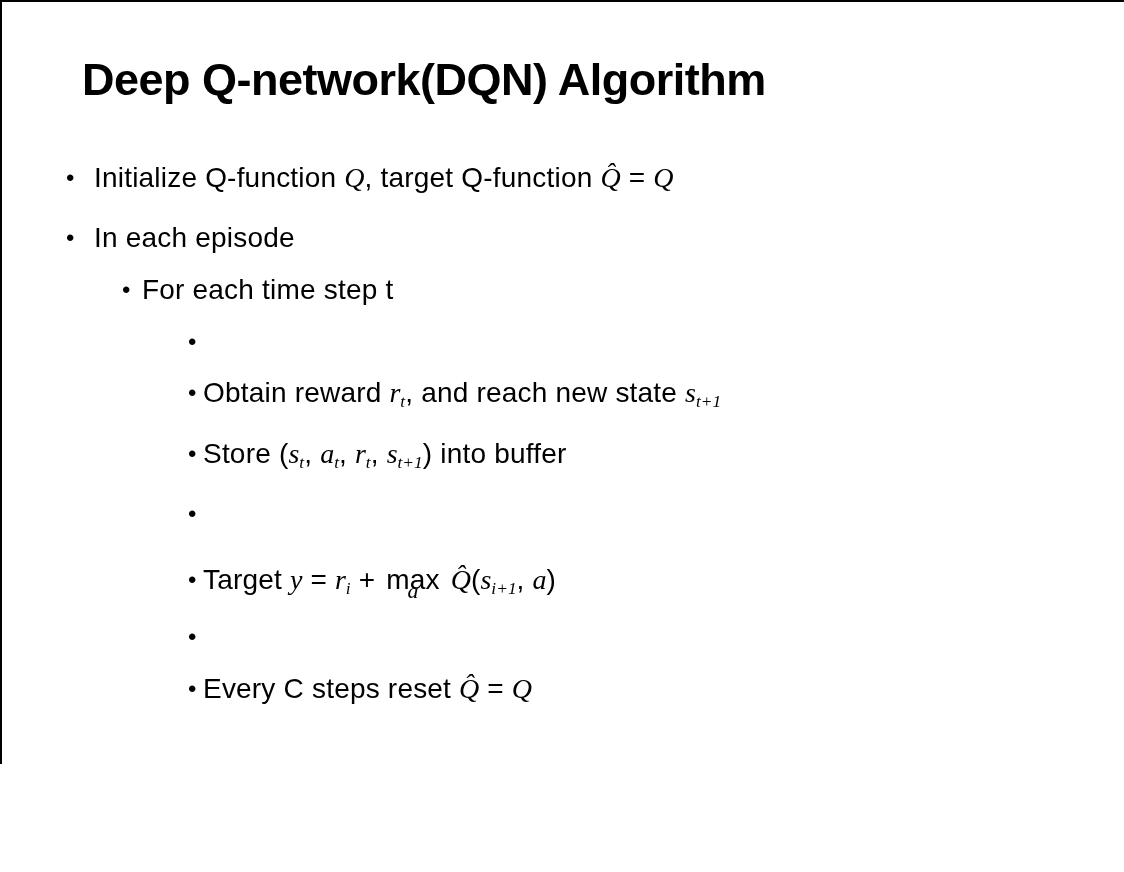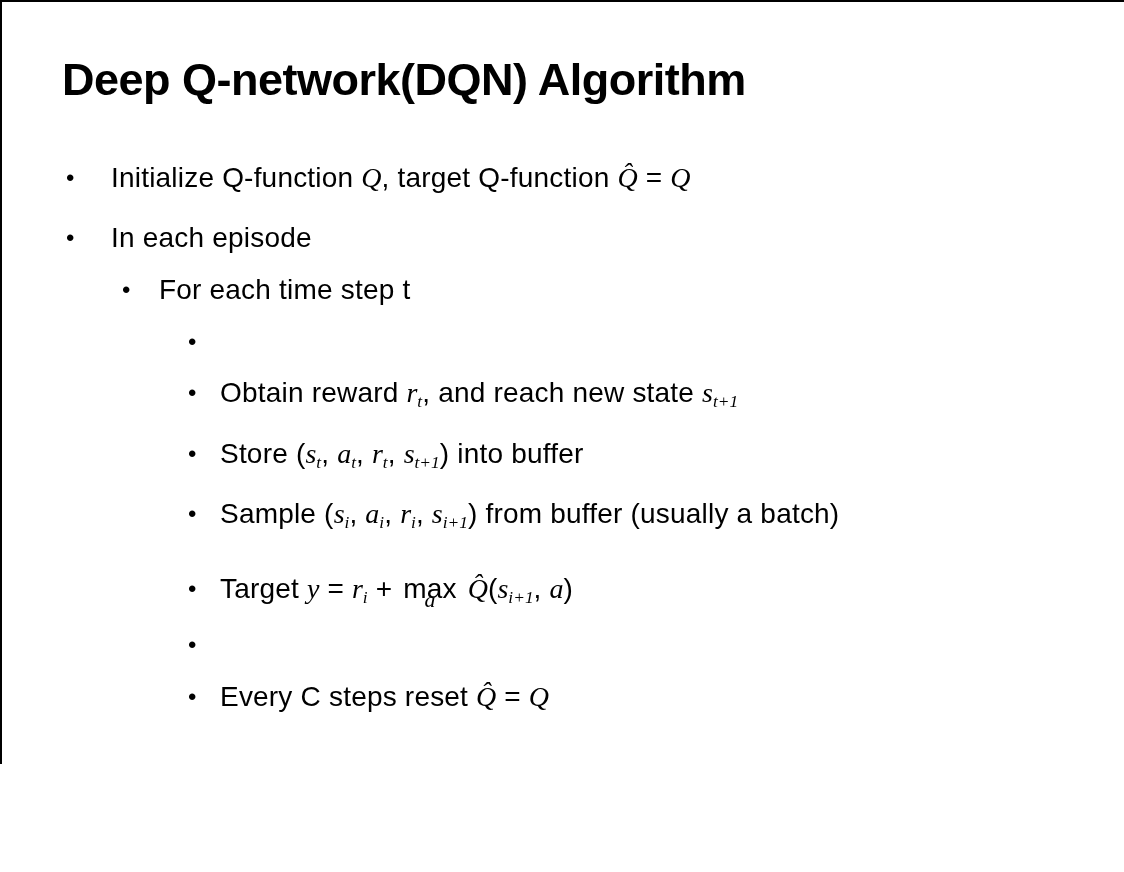--- a/index.html
+++ b/index.html
@@ -16,21 +16,21 @@
   }
   
   .slide::before {
     content: "";
     position: absolute;
     left: 0; top: 0;
     width: 2px; height: 762px;
     background: #000000;
   }
   .title {
-    margin: 52px 0 0 62px;
+    margin: 52px 0 0 82px;
     font-size: 45px;
     font-weight: bold;
     letter-spacing: -0.5px;
     line-height: 52px;
     white-space: nowrap;
   }
   .bullet-list { margin-top: 50px; }
   .item {
     display: flex;
     align-items: flex-start;
@@ -40,21 +40,21 @@
     margin-bottom: 8px;
   }
   .item.lvl1 { padding-left: 66px; }
   .item.lvl2 { padding-left: 122px; }
   .item.lvl3 { padding-left: 188px; }
   .item.lvl1 .bullet { width: 28px; }
   .item.lvl2 .bullet { width: 20px; }
   .item.lvl3 .bullet { width: 15px; }
   .bullet { flex: 0 0 auto; font-size: 24px; line-height: 44px; }
   .content { flex: 0 0 auto; }
-  .line { white-space: nowrap; margin-left: 17px; }
+  .line { white-space: nowrap; }
   
   .bullet-list .item:nth-child(1) { margin-bottom: 16px; }
   .bullet-list .item:nth-child(4) { margin-bottom: 7px; }
   .bullet-list .item:nth-child(6) { margin-bottom: 7px; }
   .bullet-list .item:nth-child(7) { margin-bottom: 22px; }
   .bullet-list .item:nth-child(8) { margin-bottom: 4px; }
   
   .p { }
   .v {
     font-family: "Liberation Serif", serif;
@@ -120,23 +120,20 @@
         </div>
       </div>
       <div class="item lvl3">
         <span class="bullet">•</span>
         <div class="content">
           <div class="line"><span class="p">Store (</span><span class="v">s</span><span class="b">t</span><span class="p">, </span><span class="v">a</span><span class="b">t</span><span class="p">, </span><span class="v">r</span><span class="b">t</span><span class="p">, </span><span class="v">s</span><span class="b">t+1</span><span class="p">) into buffer</span></div>
         </div>
       </div>
       <div class="item lvl3">
         <span class="bullet">•</span>
-        <div class="content">
-          <div class="line"><span class="p">Sample (</span><span class="v">s</span><span class="b">i</span><span class="p">, </span><span class="v">a</span><span class="b">i</span><span class="p">, </span><span class="v">r</span><span class="b">i</span><span class="p">, </span><span class="v">s</span><span class="b">i+1</span><span class="p">) from buffer (usually a batch)</span></div>
-        </div>
       </div>
       <div class="item lvl3">
         <span class="bullet">•</span>
         <div class="content">
           <div class="line"><span class="p">Target </span><span class="v">y</span><span class="p"> = </span><span class="v">r</span><span class="b">i</span><span class="p"> + </span><span class="stack"><span class="stack-top">max</span><span class="stack-under">a</span></span><span class="p"> </span><span class="v">Q̂</span><span class="p">(</span><span class="v">s</span><span class="b">i+1</span><span class="p">, </span><span class="v">a</span><span class="p">)</span></div>
         </div>
       </div>
       <div class="item lvl3">
         <span class="bullet">•</span>
         <div class="content">

